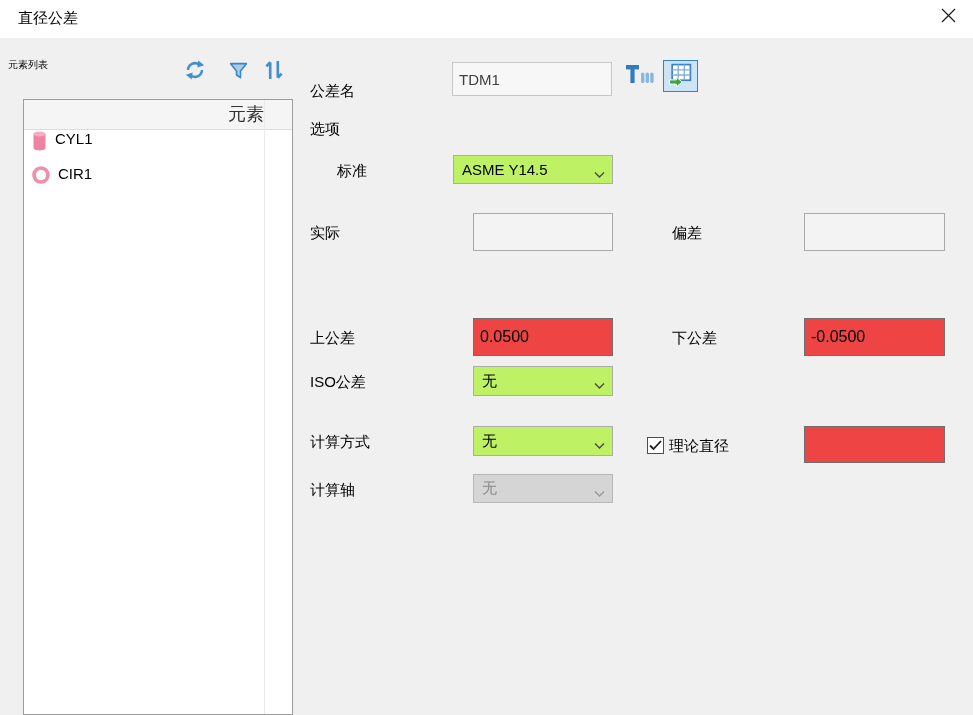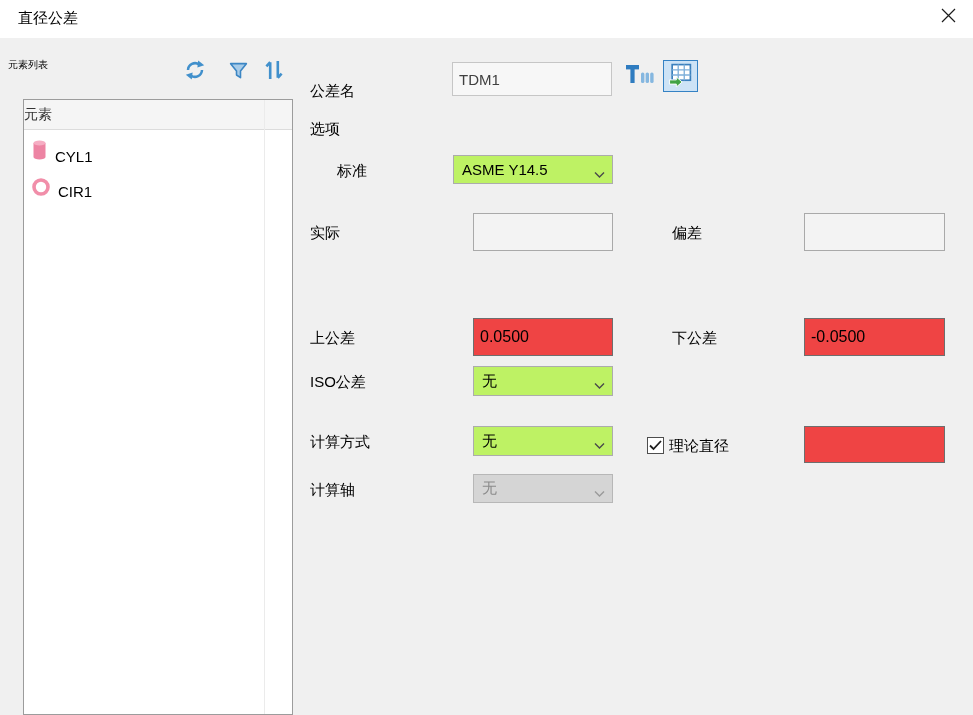--- a/index.html
+++ b/index.html
@@ -11,23 +11,23 @@
   .title{position:absolute;left:18px;top:0;line-height:36px;font-size:15px;color:#000;}
   .closebtn{position:absolute;right:8px;top:2px;width:34px;height:30px;display:flex;
             align-items:center;justify-content:center;cursor:pointer;}
   
   .listlabel{position:absolute;left:8px;top:58px;font-size:10px;}
   .toolicon{position:absolute;width:26px;height:26px;display:flex;align-items:center;
             justify-content:center;cursor:pointer;}
   .etable{position:absolute;left:23px;top:99px;width:270px;height:616px;background:#fff;
           border:1px solid #9c9c9c;box-sizing:border-box;}
   .ehead{position:relative;height:29px;background:#f5f5f5;border-bottom:1px solid #dcdcdc;}
-  .htext{display:block;width:240px;text-align:left;line-height:29px;font-size:14px;color:#333;}
+  .htext{display:block;width:240px;text-align:right;line-height:29px;font-size:18px;color:#333;}
   .colsep{position:absolute;left:240px;top:0;bottom:0;width:1px;background:#ebebeb;}
-  .erow{height:35px;display:flex;align-items:flex-end;padding-left:7px;gap:7px;font-size:15px;
+  .erow{height:35px;display:flex;align-items:flex-start;padding-left:7px;gap:7px;font-size:15px;
         width:232px;cursor:default;}
   
   .lbl{position:absolute;font-size:15px;white-space:nowrap;}
   .inp{position:absolute;border:1px solid #6e6e6e;background:#ef4444;font-size:16px;
        padding:0 6px;box-sizing:border-box;font-family:inherit;color:#000;outline:none;}
   .inp.dis{background:#f3f3f3;border-color:#a9a9a9;color:#8b8b8b;font-size:15px;}
   .inp.namebox{background:#f7f7f7;border-color:#c6c6c6;color:#404040;font-size:15px;}
   .combo{position:absolute;background:#bef264;border:1px solid #acacac;box-sizing:border-box;
          display:flex;align-items:center;padding-left:8px;font-size:15px;cursor:default;}
   .combo .chev{position:absolute;right:7px;top:50%;margin-top:-5px;}

